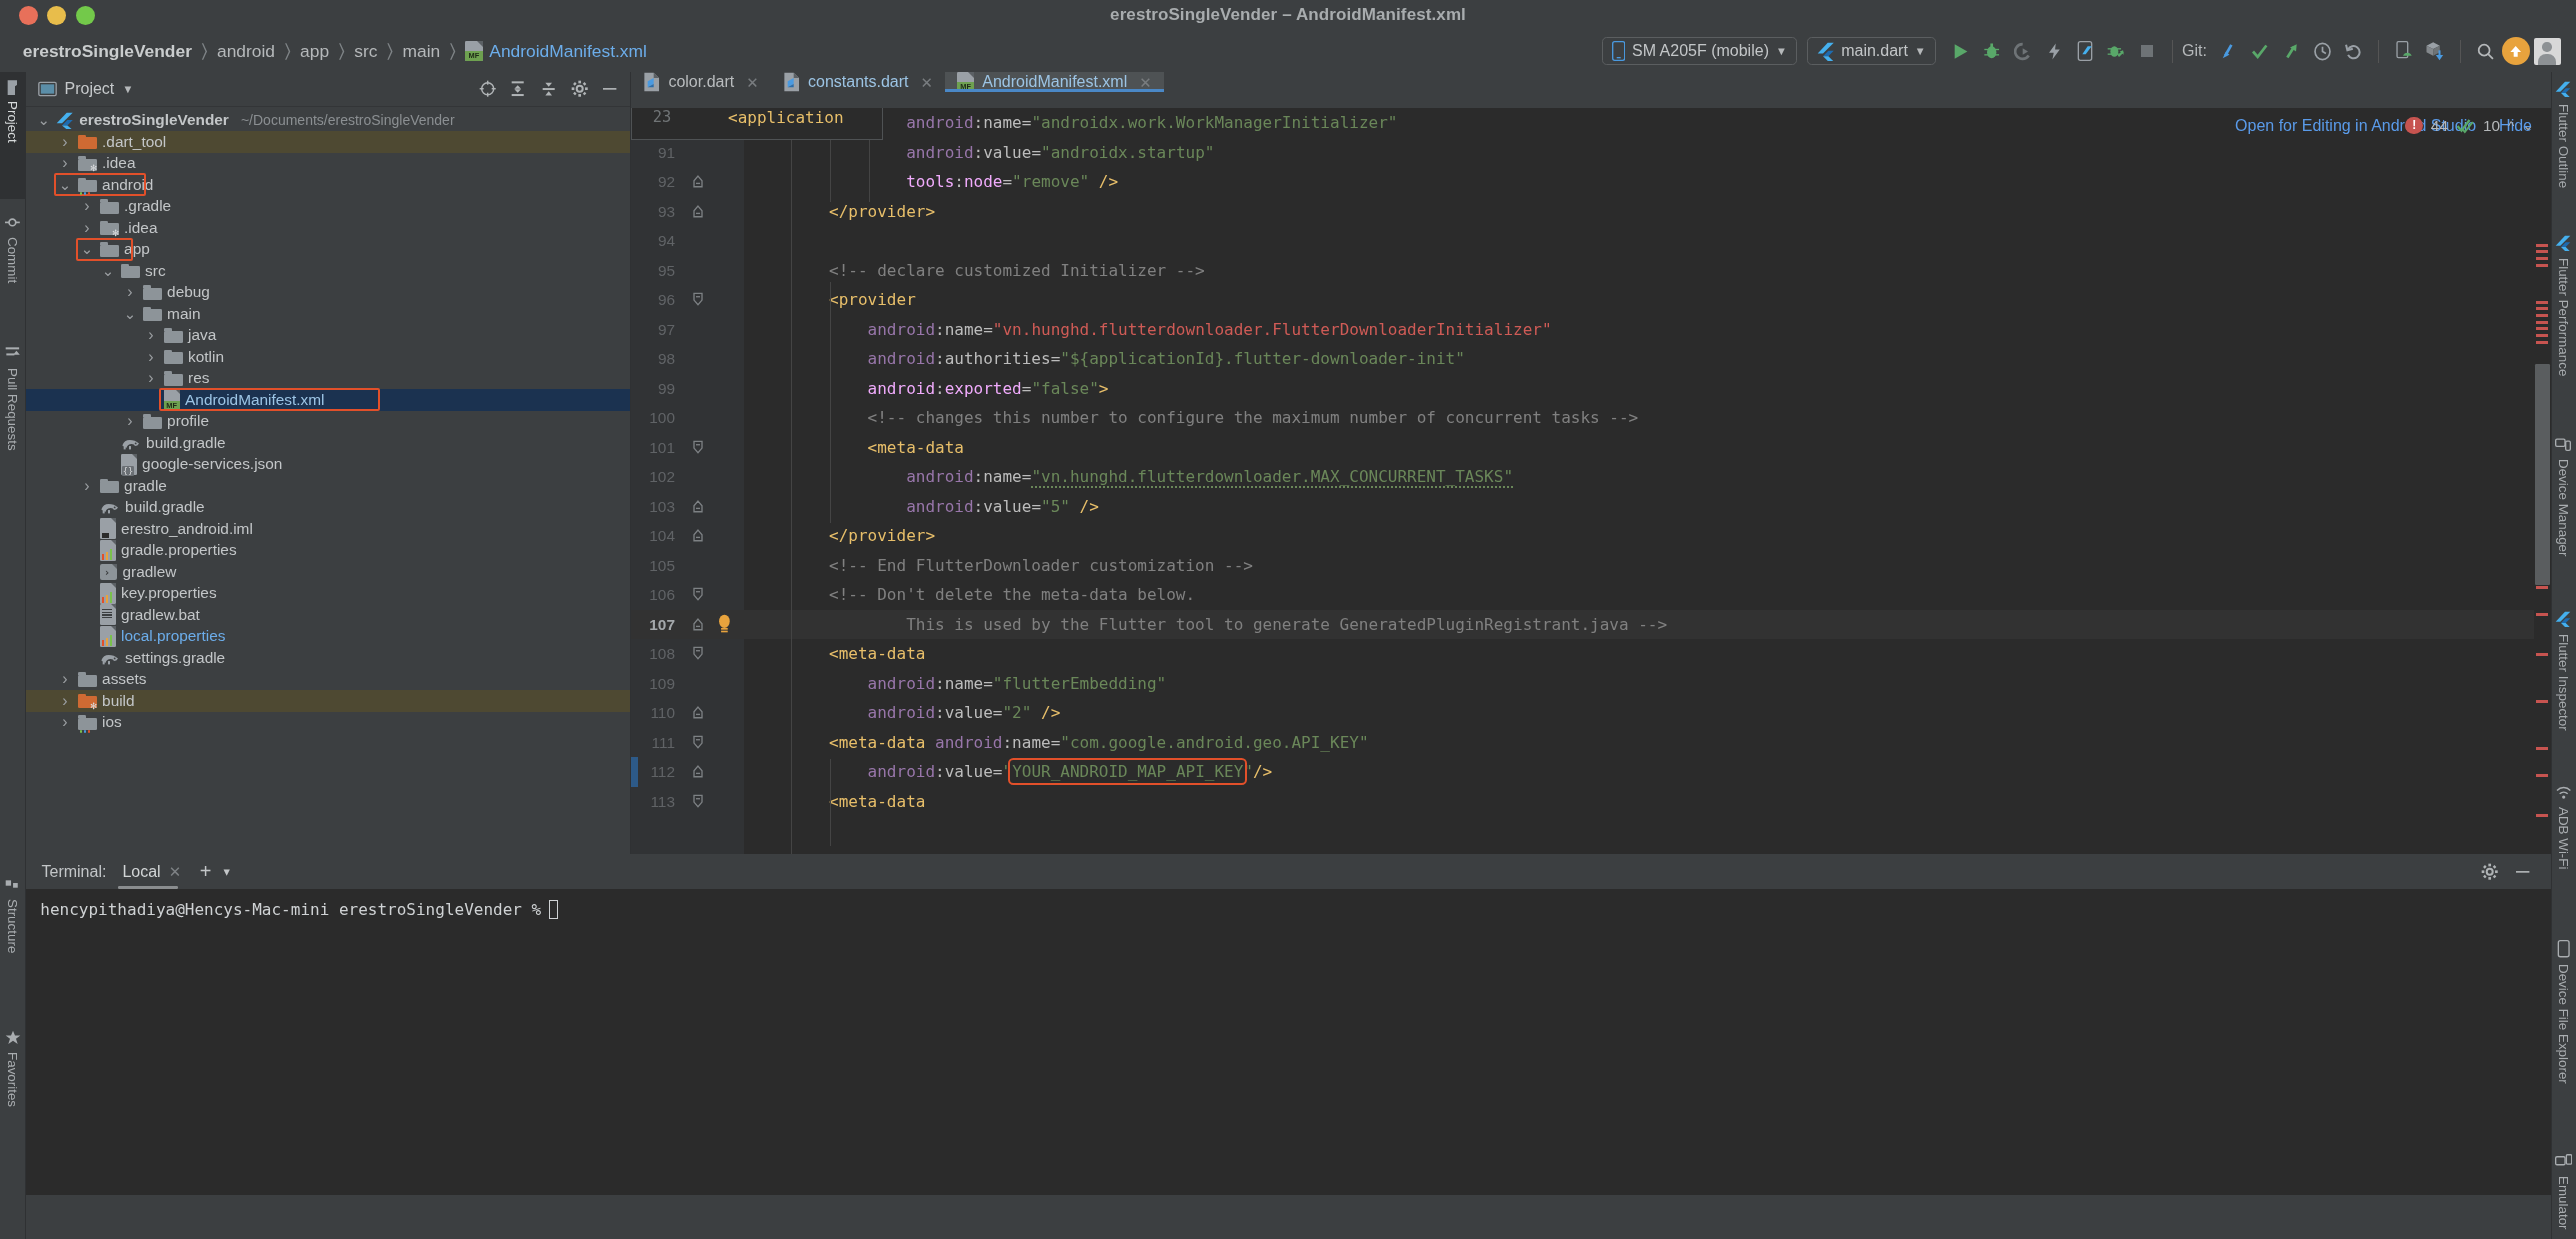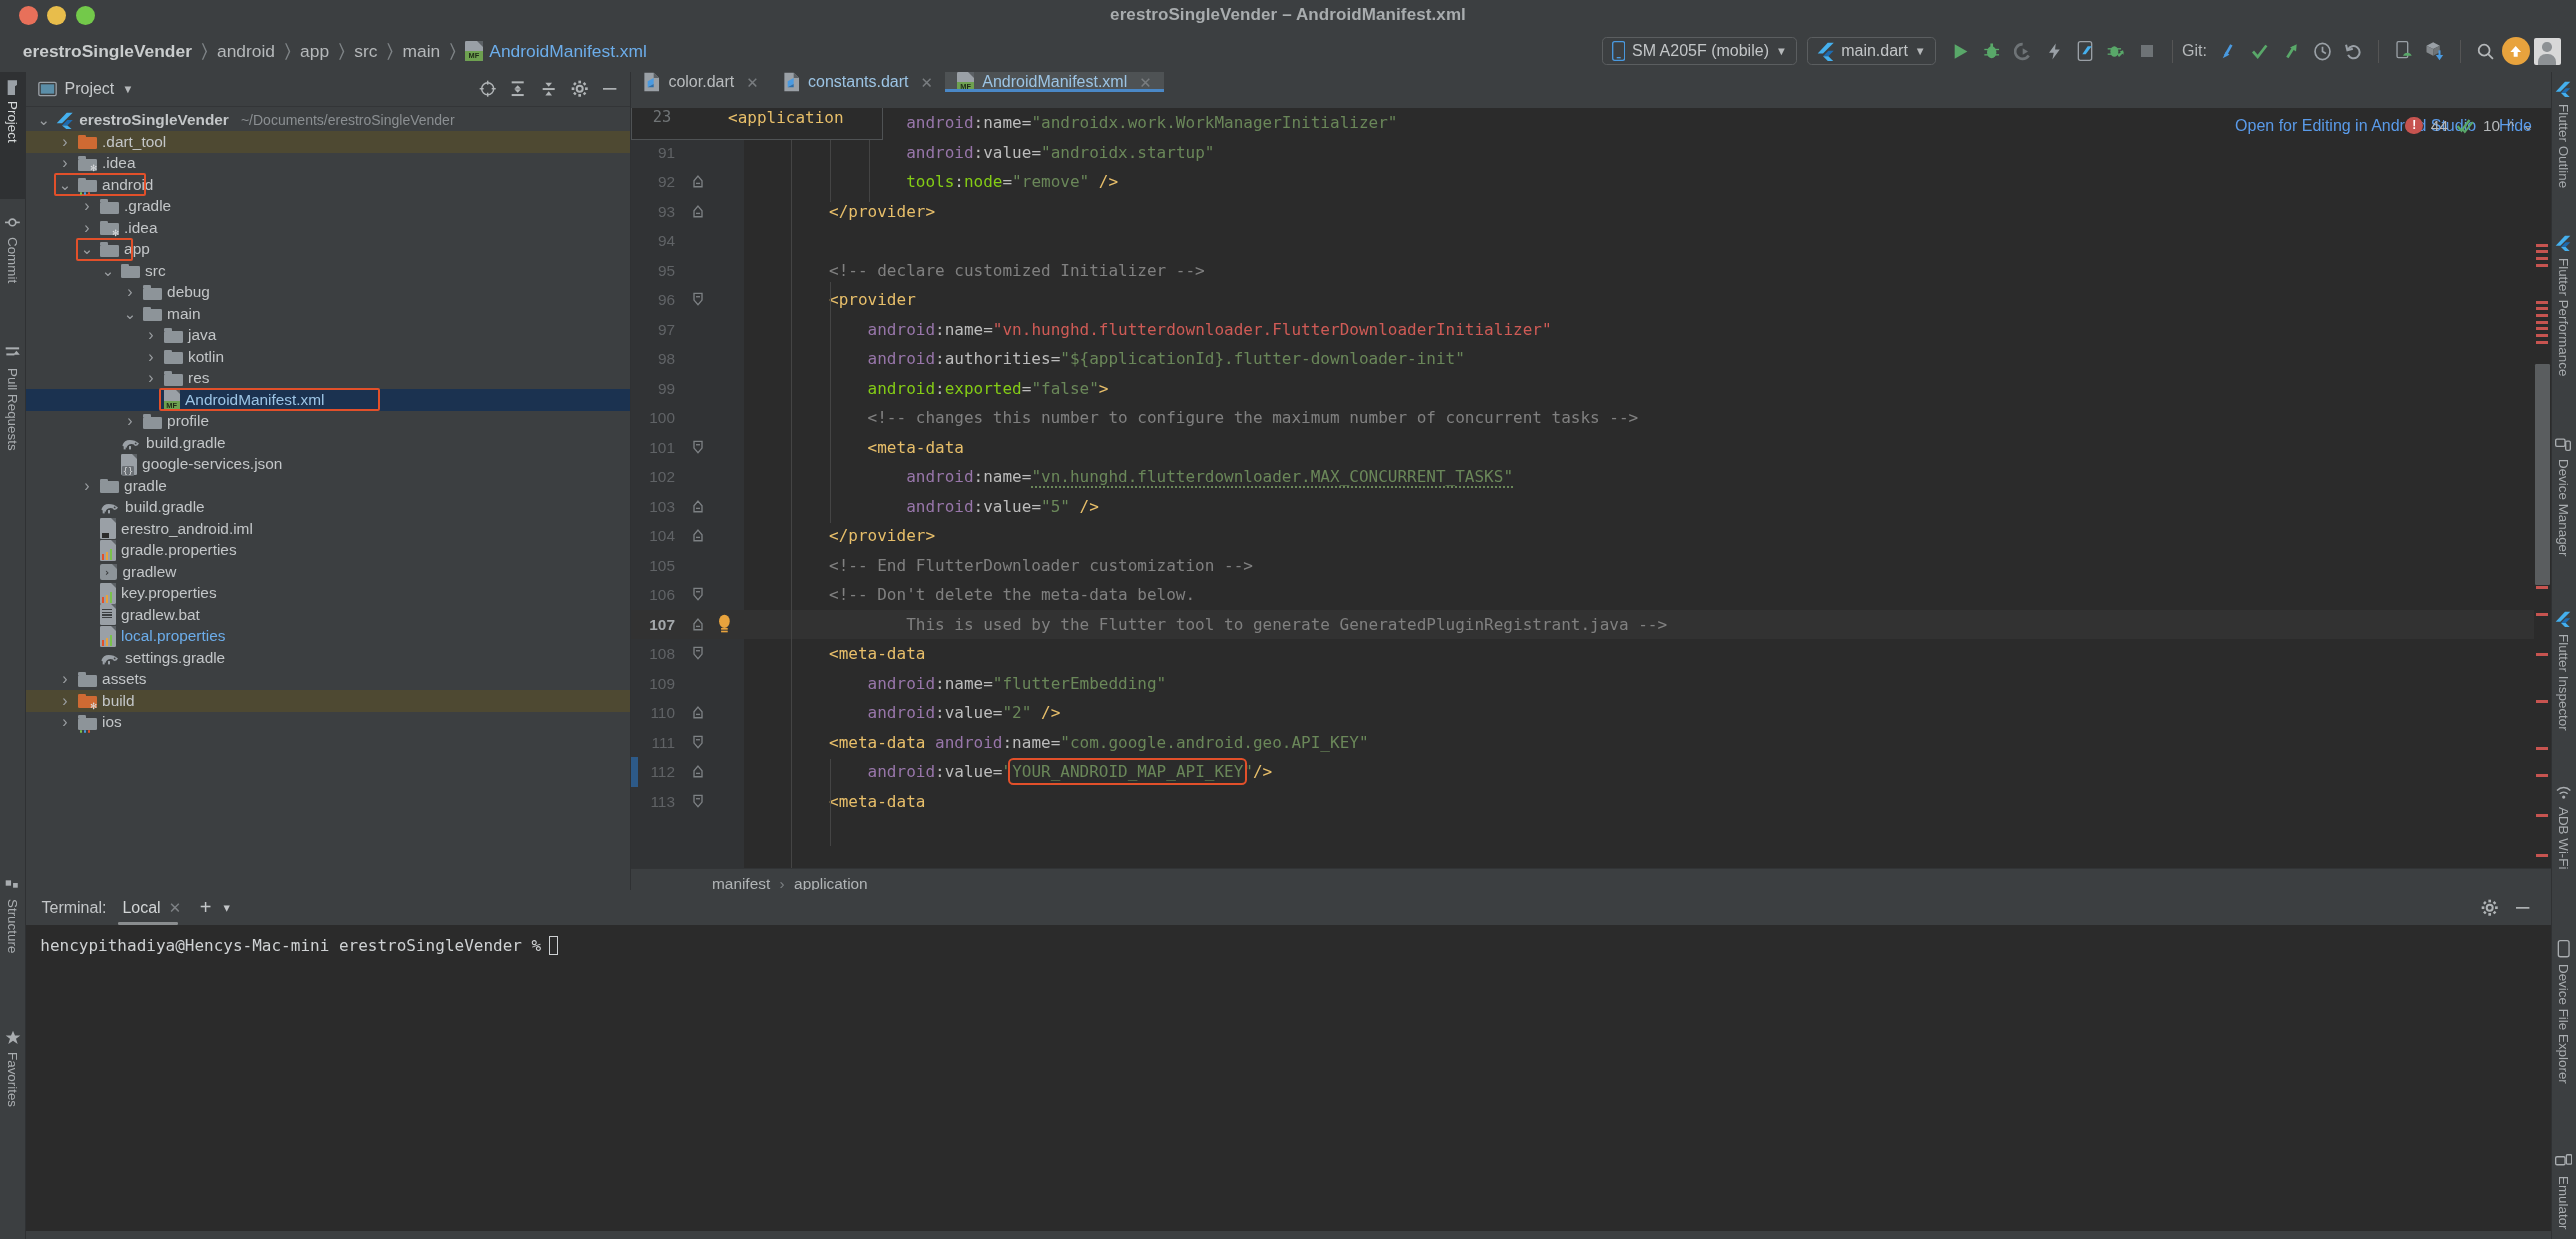--- a/index.html
+++ b/index.html
@@ -192,21 +192,21 @@
     flex:1; position:relative; background:#2b2b2b; overflow:hidden;
     font-family:"DejaVu Sans Mono", monospace; font-size:16px;
   }
   .cl { height:29.5px; line-height:29.5px; white-space:pre; padding-left:8px; }
   .cl.cur { background:#323232; }
   .ind { position:absolute; top:0; bottom:0; width:0.7px; background:#444; }
 
   
   .t-tag{color:#e8bf6a;} .t-attr{color:#9876aa;} .t-attr2{color:#bcbcbc;}
   .t-str{color:#6a8759;} .t-strred{color:#cf5b56;} .t-eq{color:#bcbcbc;}
-  .t-com{color:#808080;} .t-red{color:#84cc16;text-align:center;} .t-punc{color:#e8bf6a;}
+  .t-com{color:#808080;} .t-red{color:#f0abfc;text-align:center;} .t-punc{color:#e8bf6a;}
   .squig { border-bottom:2px dotted #6a8759; }
 
   #inspect-widget {
     position:absolute; right:17.4px; top:0px; height:35px; display:flex; align-items:center;
     gap:8px; font-size:15.4px; color:#b5b8ba; z-index:8;
   }
   .err-badge{width:17.4px;height:17.4px;border-radius:50%;background:#c75450;color:#fff;font-size:12px;font-weight:bold;display:flex;align-items:center;justify-content:center;font-family:"Liberation Sans",sans-serif;}
 
   #markers {
     position:absolute; right:0; top:35px; bottom:0; width:17.4px; background:#2b2b2b;
@@ -216,21 +216,21 @@
 
   #editor-breadcrumb {
     height:31px; flex:none; background:#3c3f41; display:flex; align-items:center;
     gap:9.4px; padding-left:81px; font-size:15.4px; color:#b0b4b6;
     border-top:0.7px solid #323436;
   }
   #editor-breadcrumb .sep{color:#7c8083;}
 
   
   #terminal {
-    position:absolute; left:25.5px; top:890px; width:2525px; height:341px;
+    position:absolute; left:25.5px; top:854px; width:2525px; height:341px;
     background:#3c3f41; display:flex; flex-direction:column;
   }
   #term-header { height:35px; display:flex; align-items:center; padding-left:16px; gap:12px; font-size:16px; }
   #term-header .lbl{color:#c3c6c8;}
   #term-tab { position:relative; padding:0 6.7px 0 4px; color:#d2d5d6; display:flex; align-items:center; gap:8px;}
   #term-tab:after{content:"";position:absolute;left:0;right:9.4px;bottom:-8.7px;height:3.4px;background:#8a8d8f;border-radius:1.3px;}
   #term-header .x{color:#7d8184;font-size:14.8px;}
   #term-header .right{margin-left:auto;display:flex;align-items:center;gap:16px;padding-right:19px;}
   #term-body { flex:1; background:#2b2b2b; padding:10.7px 0 0 14.8px; }
   #term-line { font-family:"DejaVu Sans Mono",monospace; font-size:16px; color:#cfd2d4; display:flex; align-items:center; }

